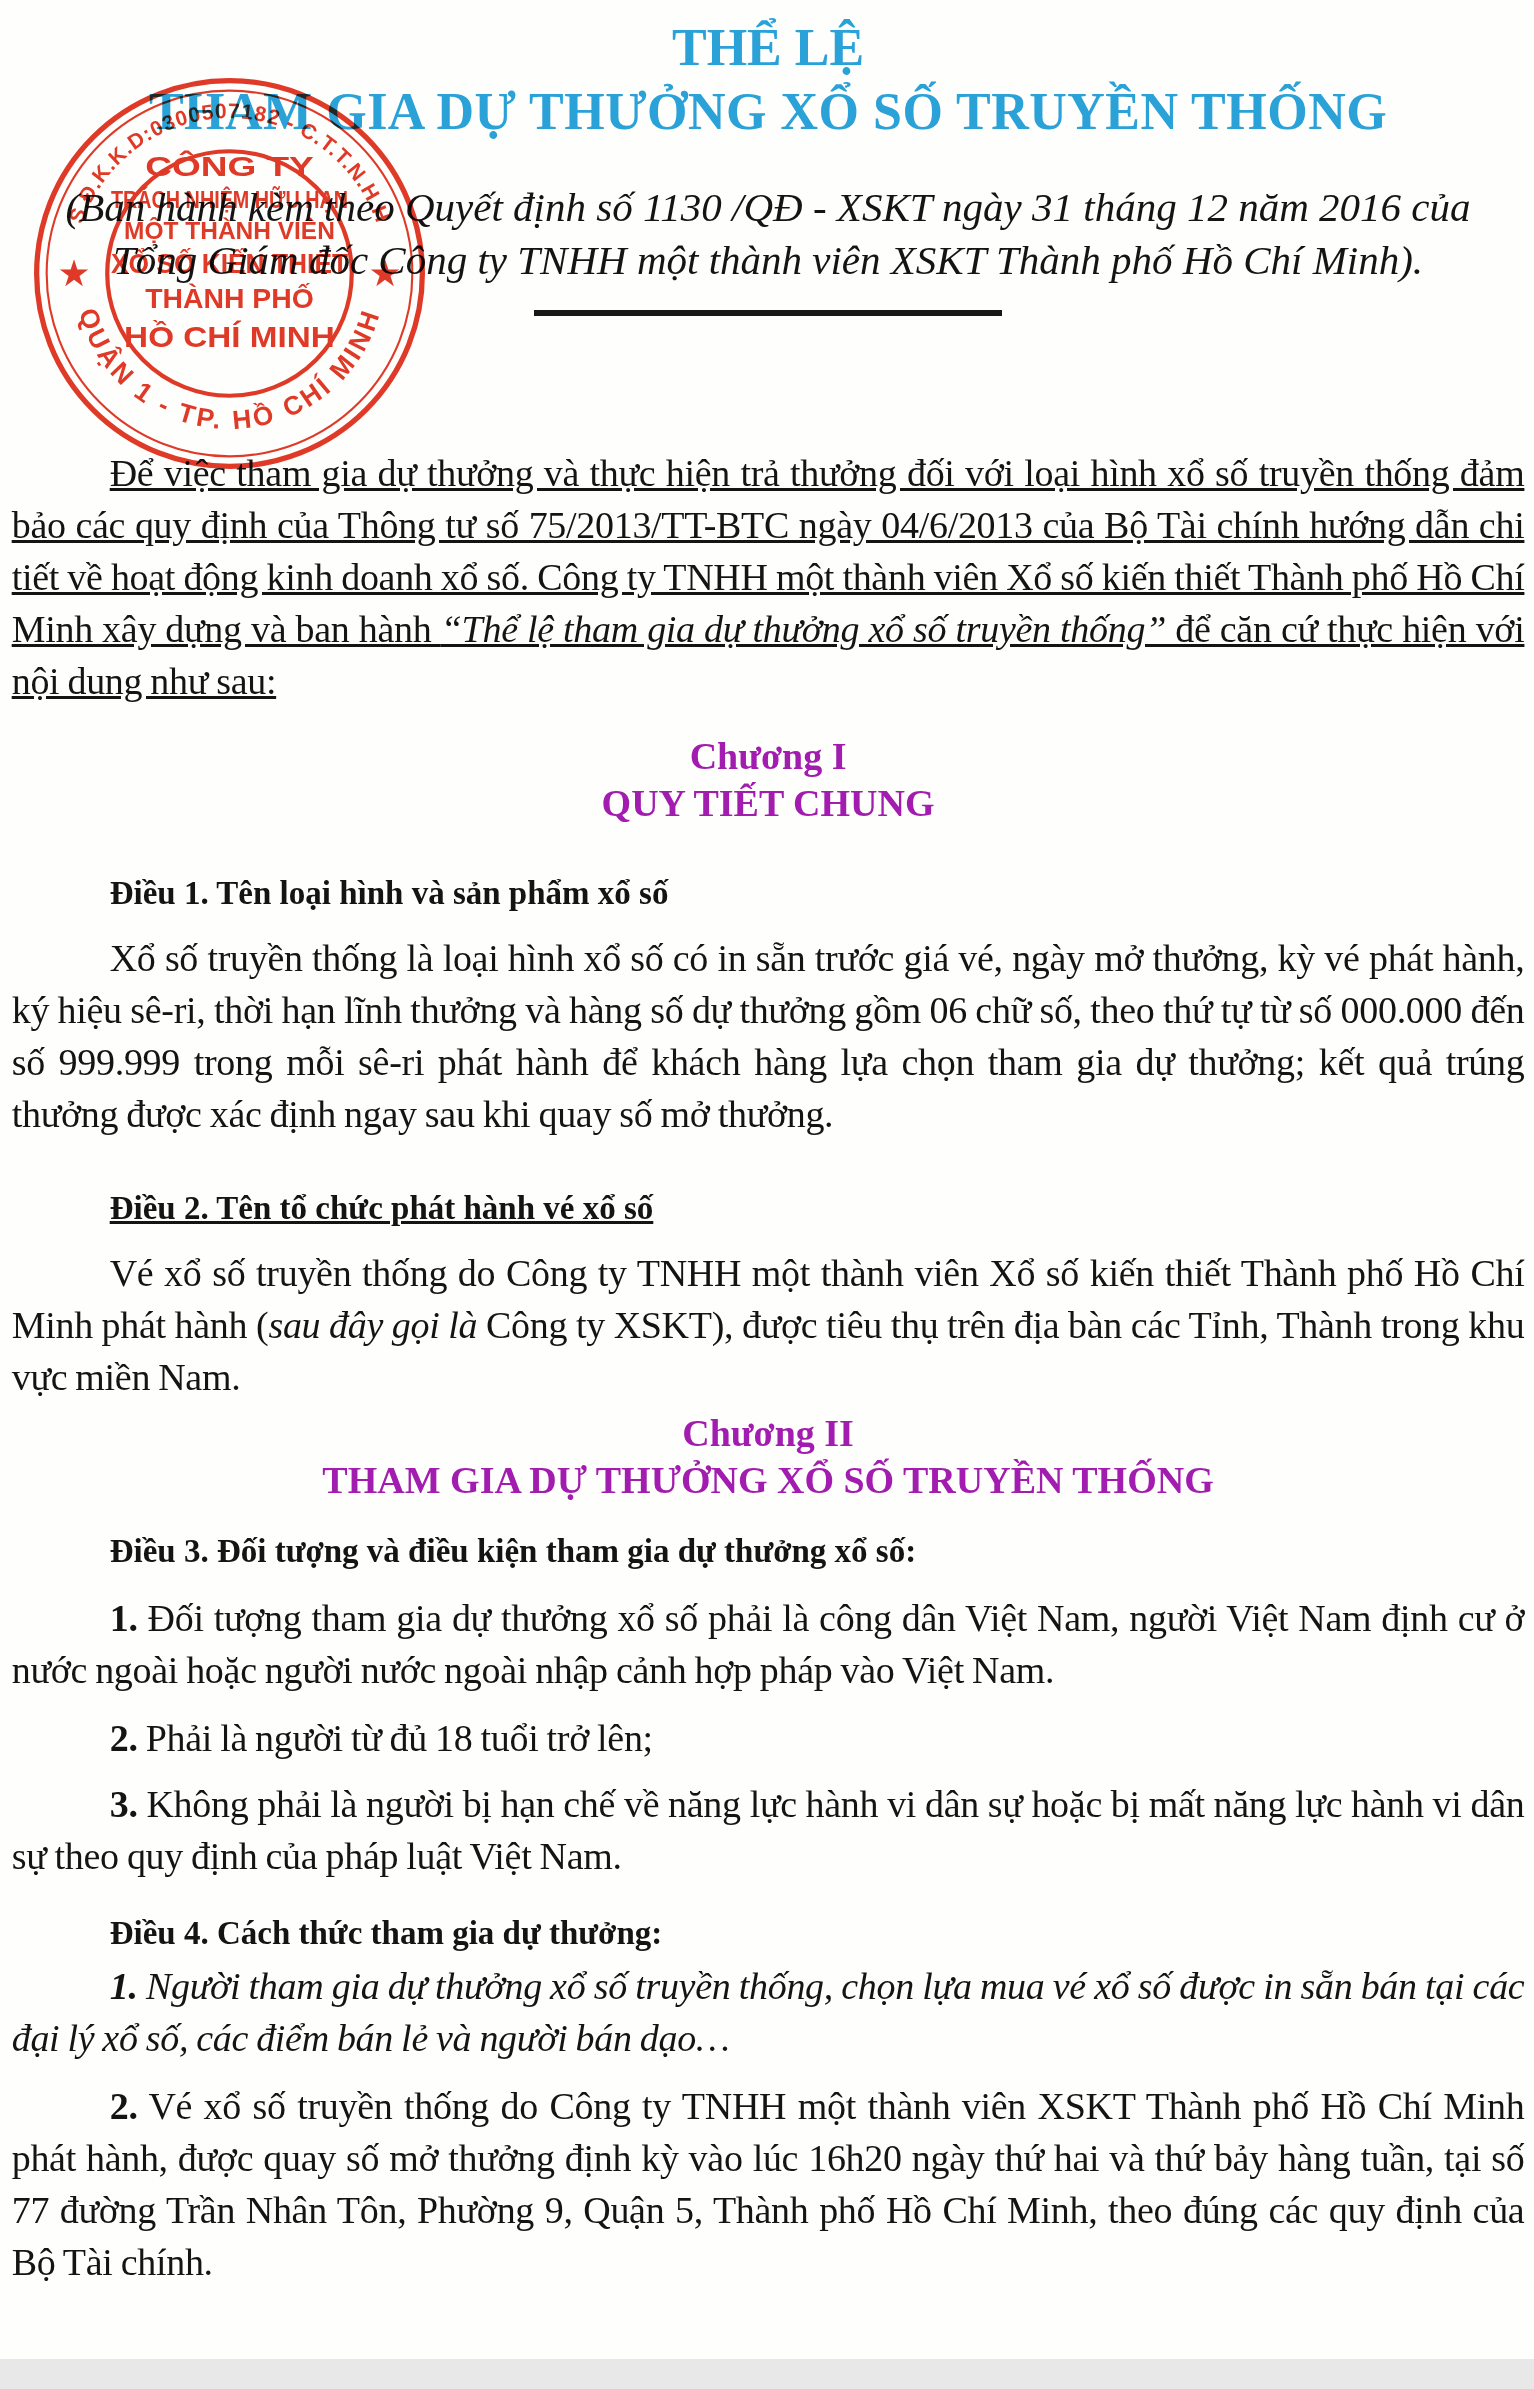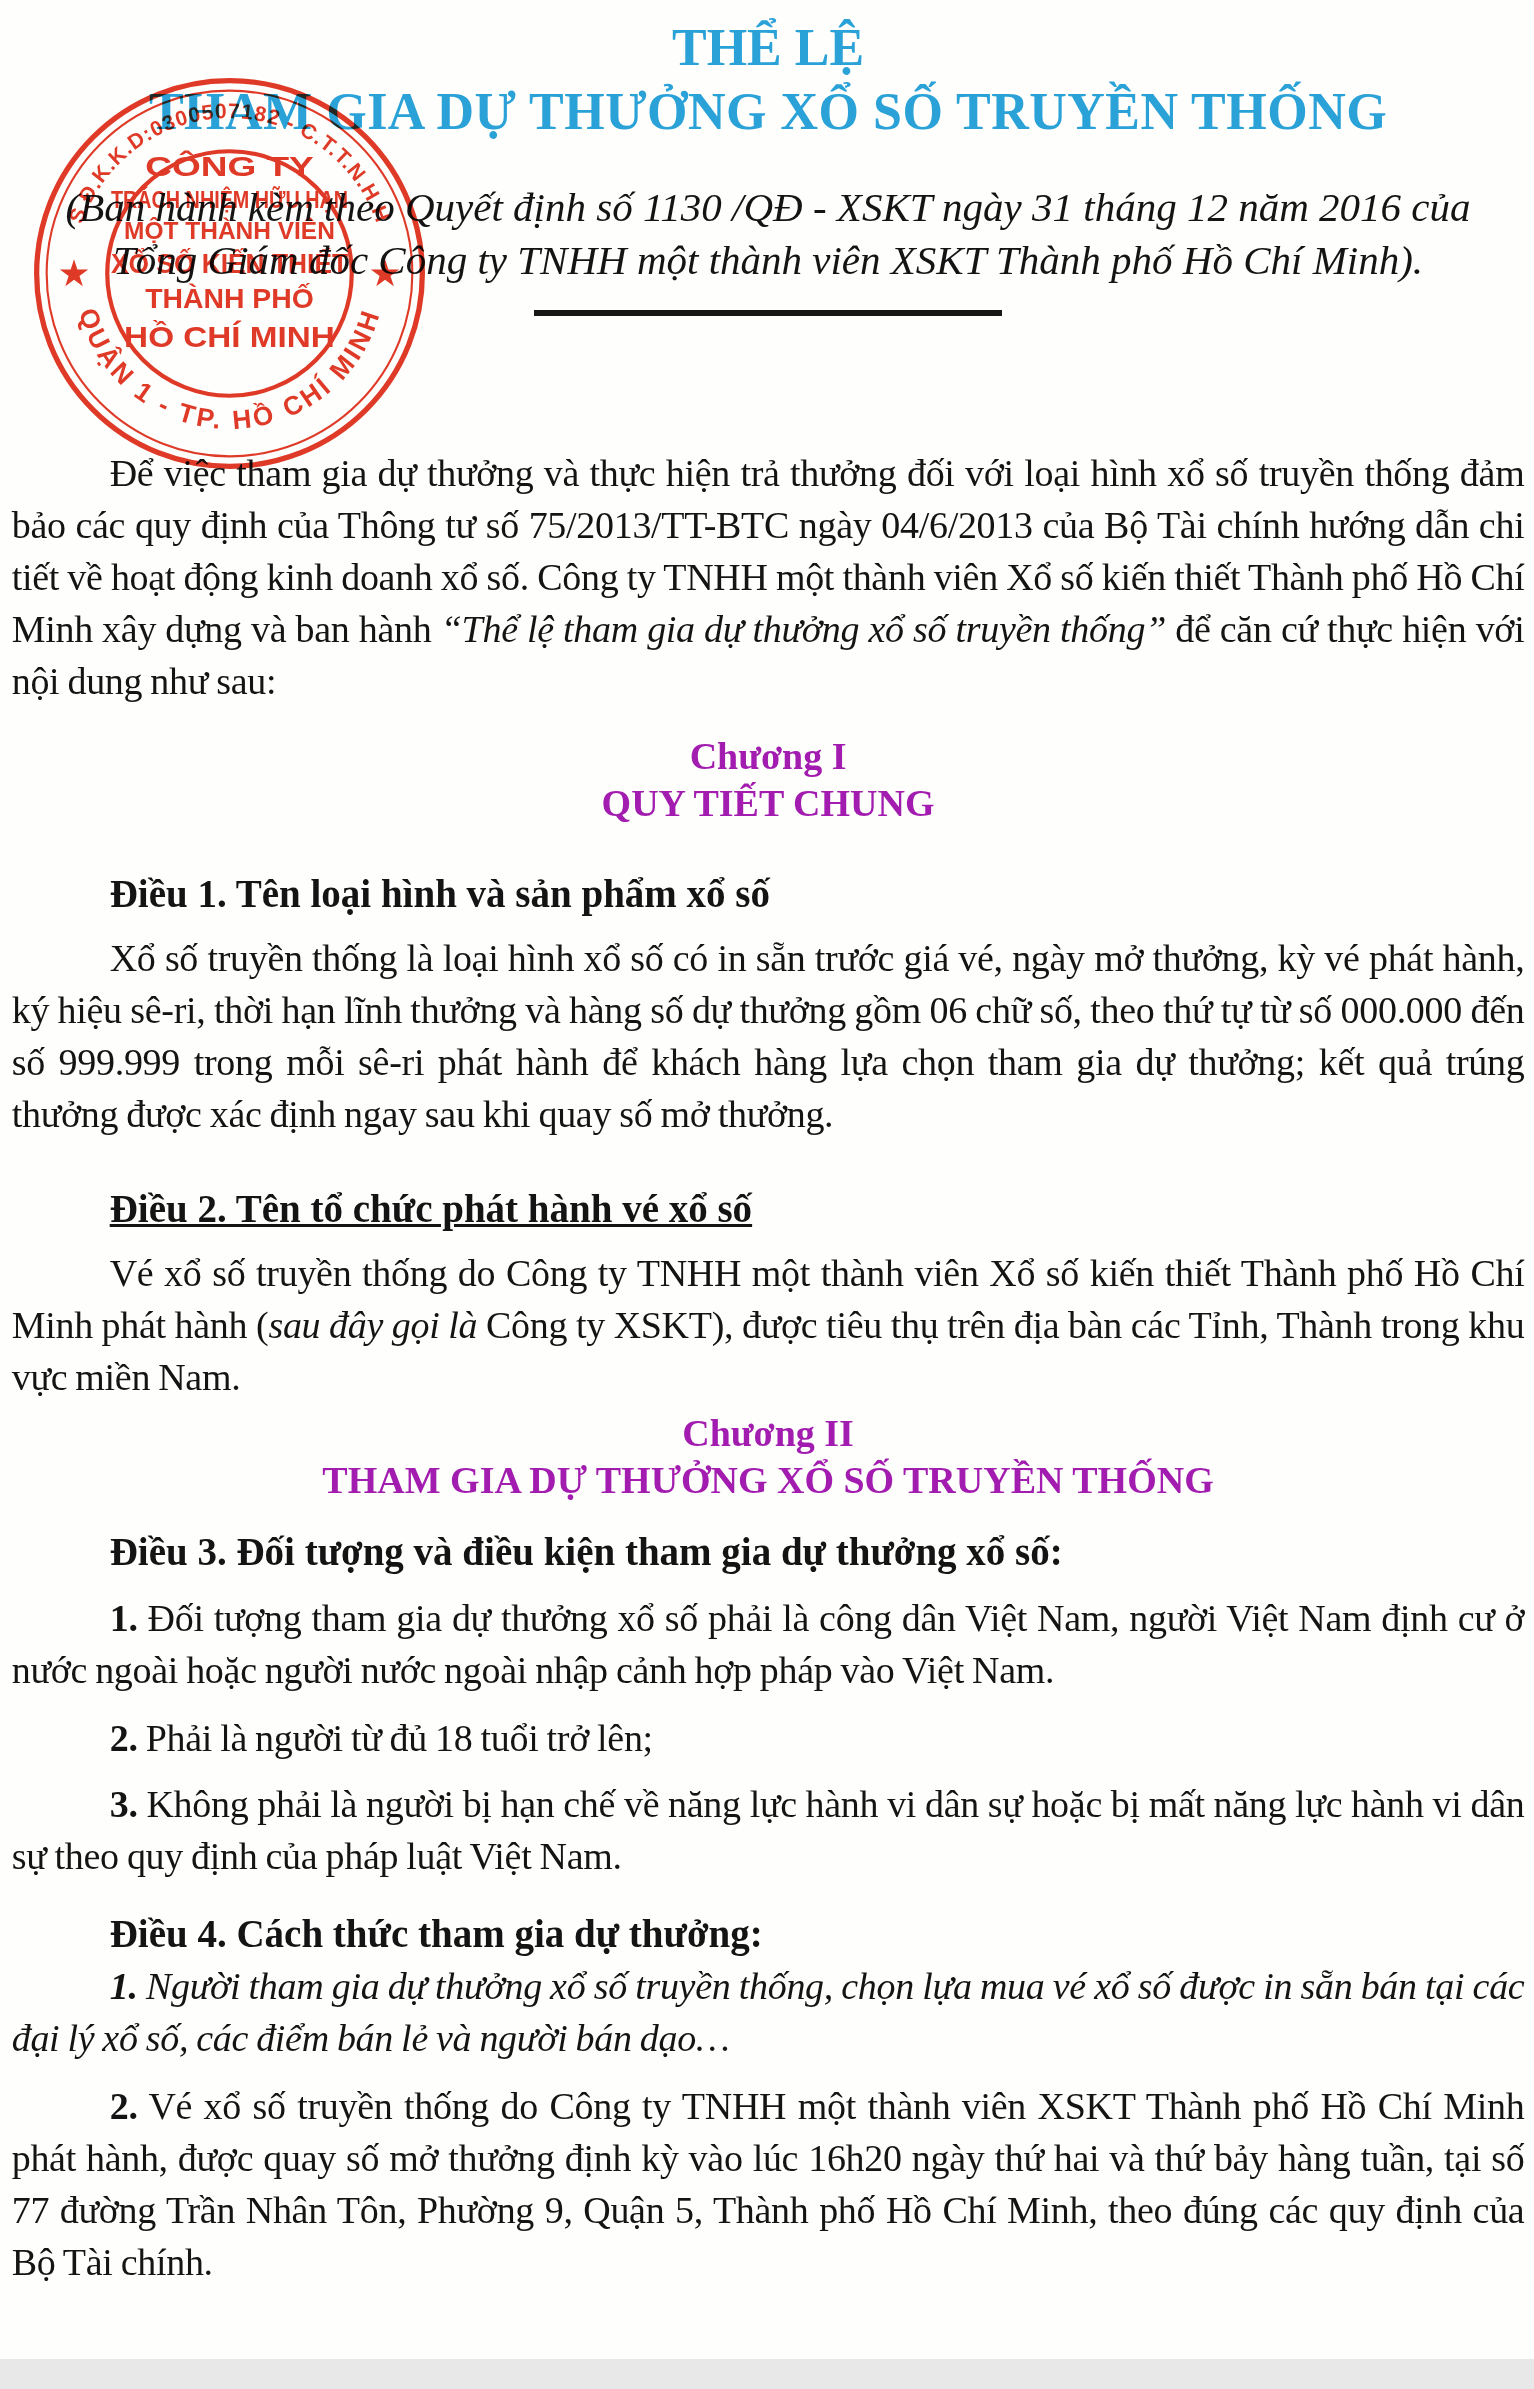--- a/index.html
+++ b/index.html
@@ -21,40 +21,40 @@
 
   .decree { margin-top: 37px; text-align: center; font-style: italic; font-size: 41px; line-height: 53px; }
 
   .rule { width: 468px; height: 5.3px; background: #181818; margin: 23.4px auto 0 auto; }
 
   .chapter { text-align: center; color: #a21caf; font-weight: bold; font-size: 38px; line-height: 47px; }
   #ch1 { margin-top: 26.6px; }
   #ch2 { margin-top: 6.4px; }
 
   .article-heading {
-    font-size: 39px; line-height: 47px; font-weight: bold;
+    font-size: 33px; line-height: 47px; font-weight: bold;
     margin: 0; padding-left: 98px; text-align: left;
   }
   #art1h { margin-top: 43px; }
   #art2h { margin-top: 45px; text-decoration: underline; }
   #art3h { margin-top: 24px; }
   #art4h { margin-top: 28px; }
 
   
   .body-text {
     margin: 0;
     font-size: 38px;
     line-height: 52px;
     text-align: justify;
     text-indent: 98px;
     letter-spacing: -0.3px;
     word-spacing: -1.1px;
   }
   .italic { font-style: italic; }
-  #intro { margin-top: 131px; }
+  #intro { margin-top: 131px; text-decoration: underline; }
   #art1b { margin-top: 15px; }
   #art2b { margin-top: 15px; }
   #a3i1 { margin-top: 17px; }
   #a3i2 { margin-top: 16px; }
   #a3i3 { margin-top: 14px; }
   #a4i1 { margin-top: 3.2px; font-style: italic; }
   #a4i2 { margin-top: 16px; }
 
   
   .stamp {

